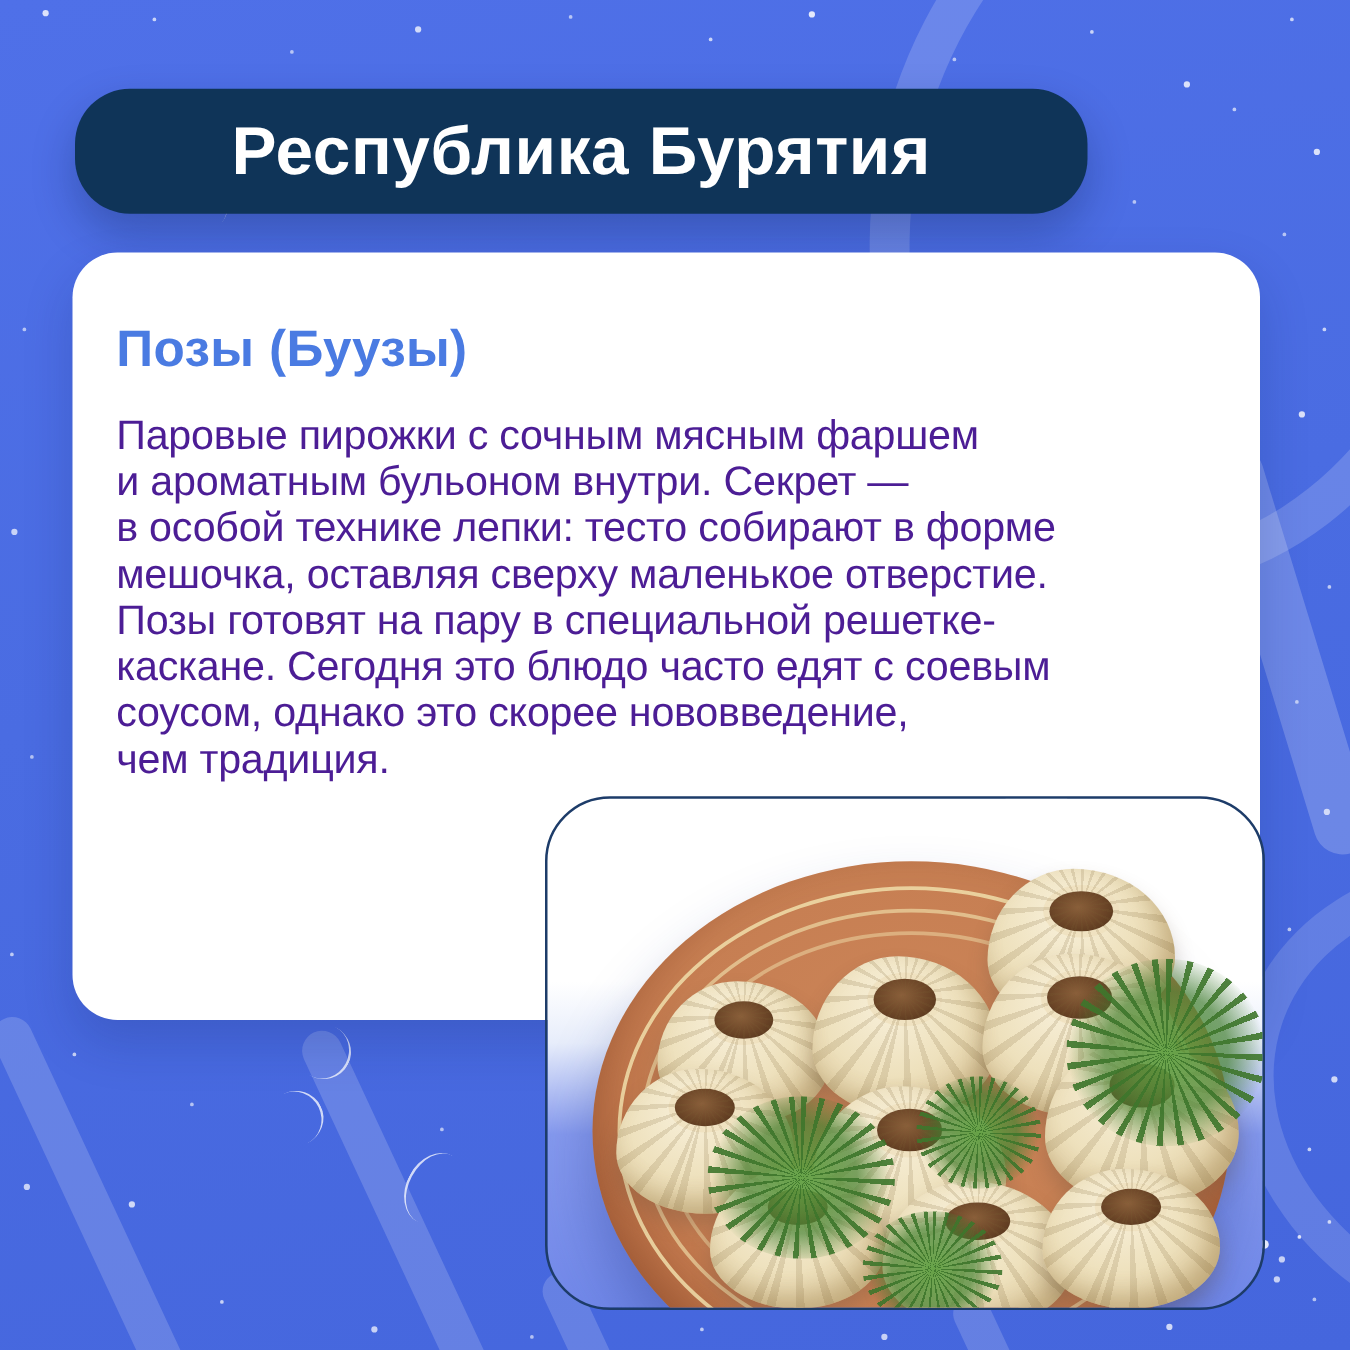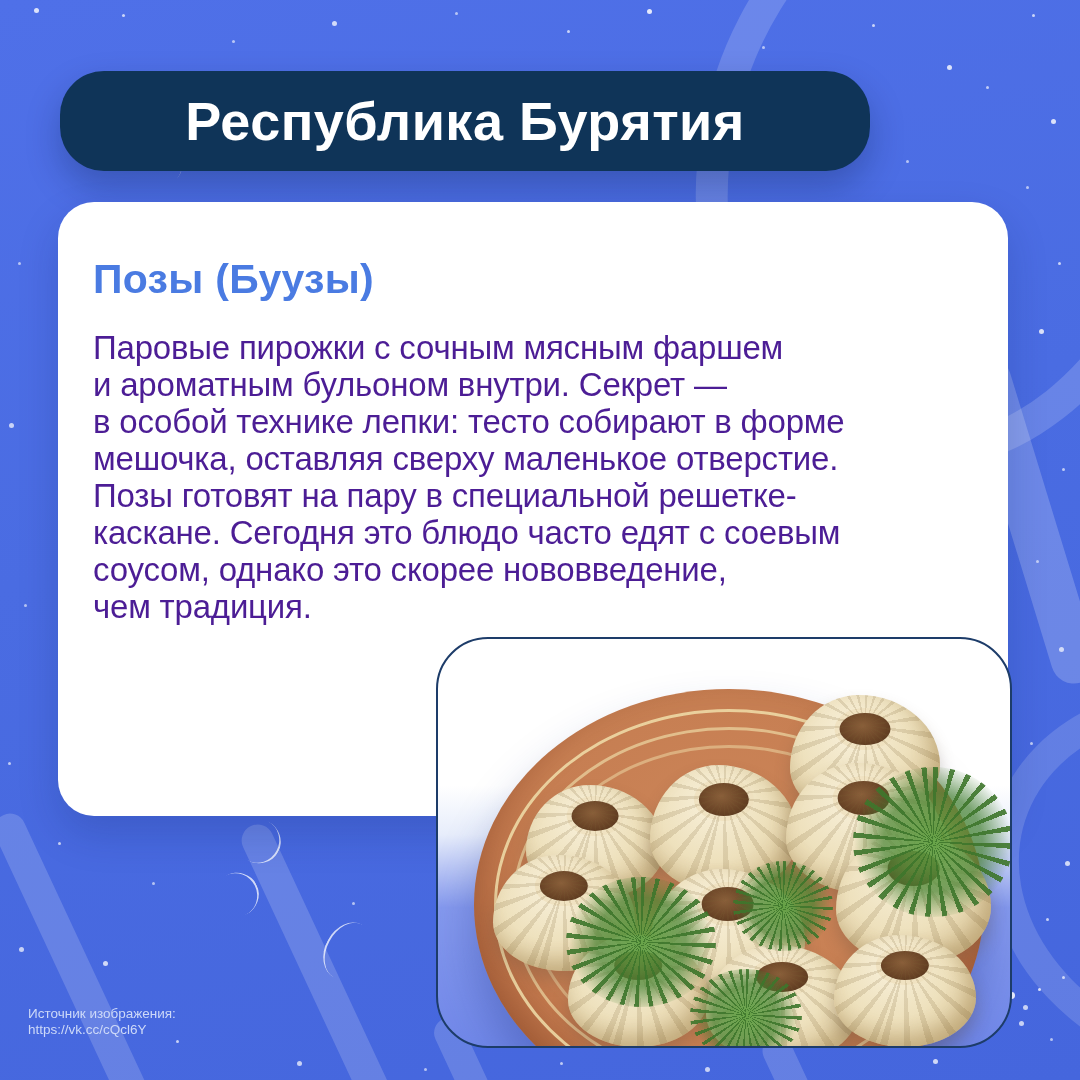--- a/index.html
+++ b/index.html
@@ -162,18 +162,14 @@
       <div class="buuz"></div>
       <div class="buuz"></div>
       <div class="buuz"></div>
       <div class="dill dill1"></div>
       <div class="dill dill2"></div>
       <div class="dill dill3"></div>
       <div class="dill dill4"></div>
     </div>
   </div>
 
-  <div class="source">
-    <div>Источник изображения:</div>
-    <div>https://vk.cc/cQcl6Y</div>
-  </div>
 
 </div>
 
 </body></html>

